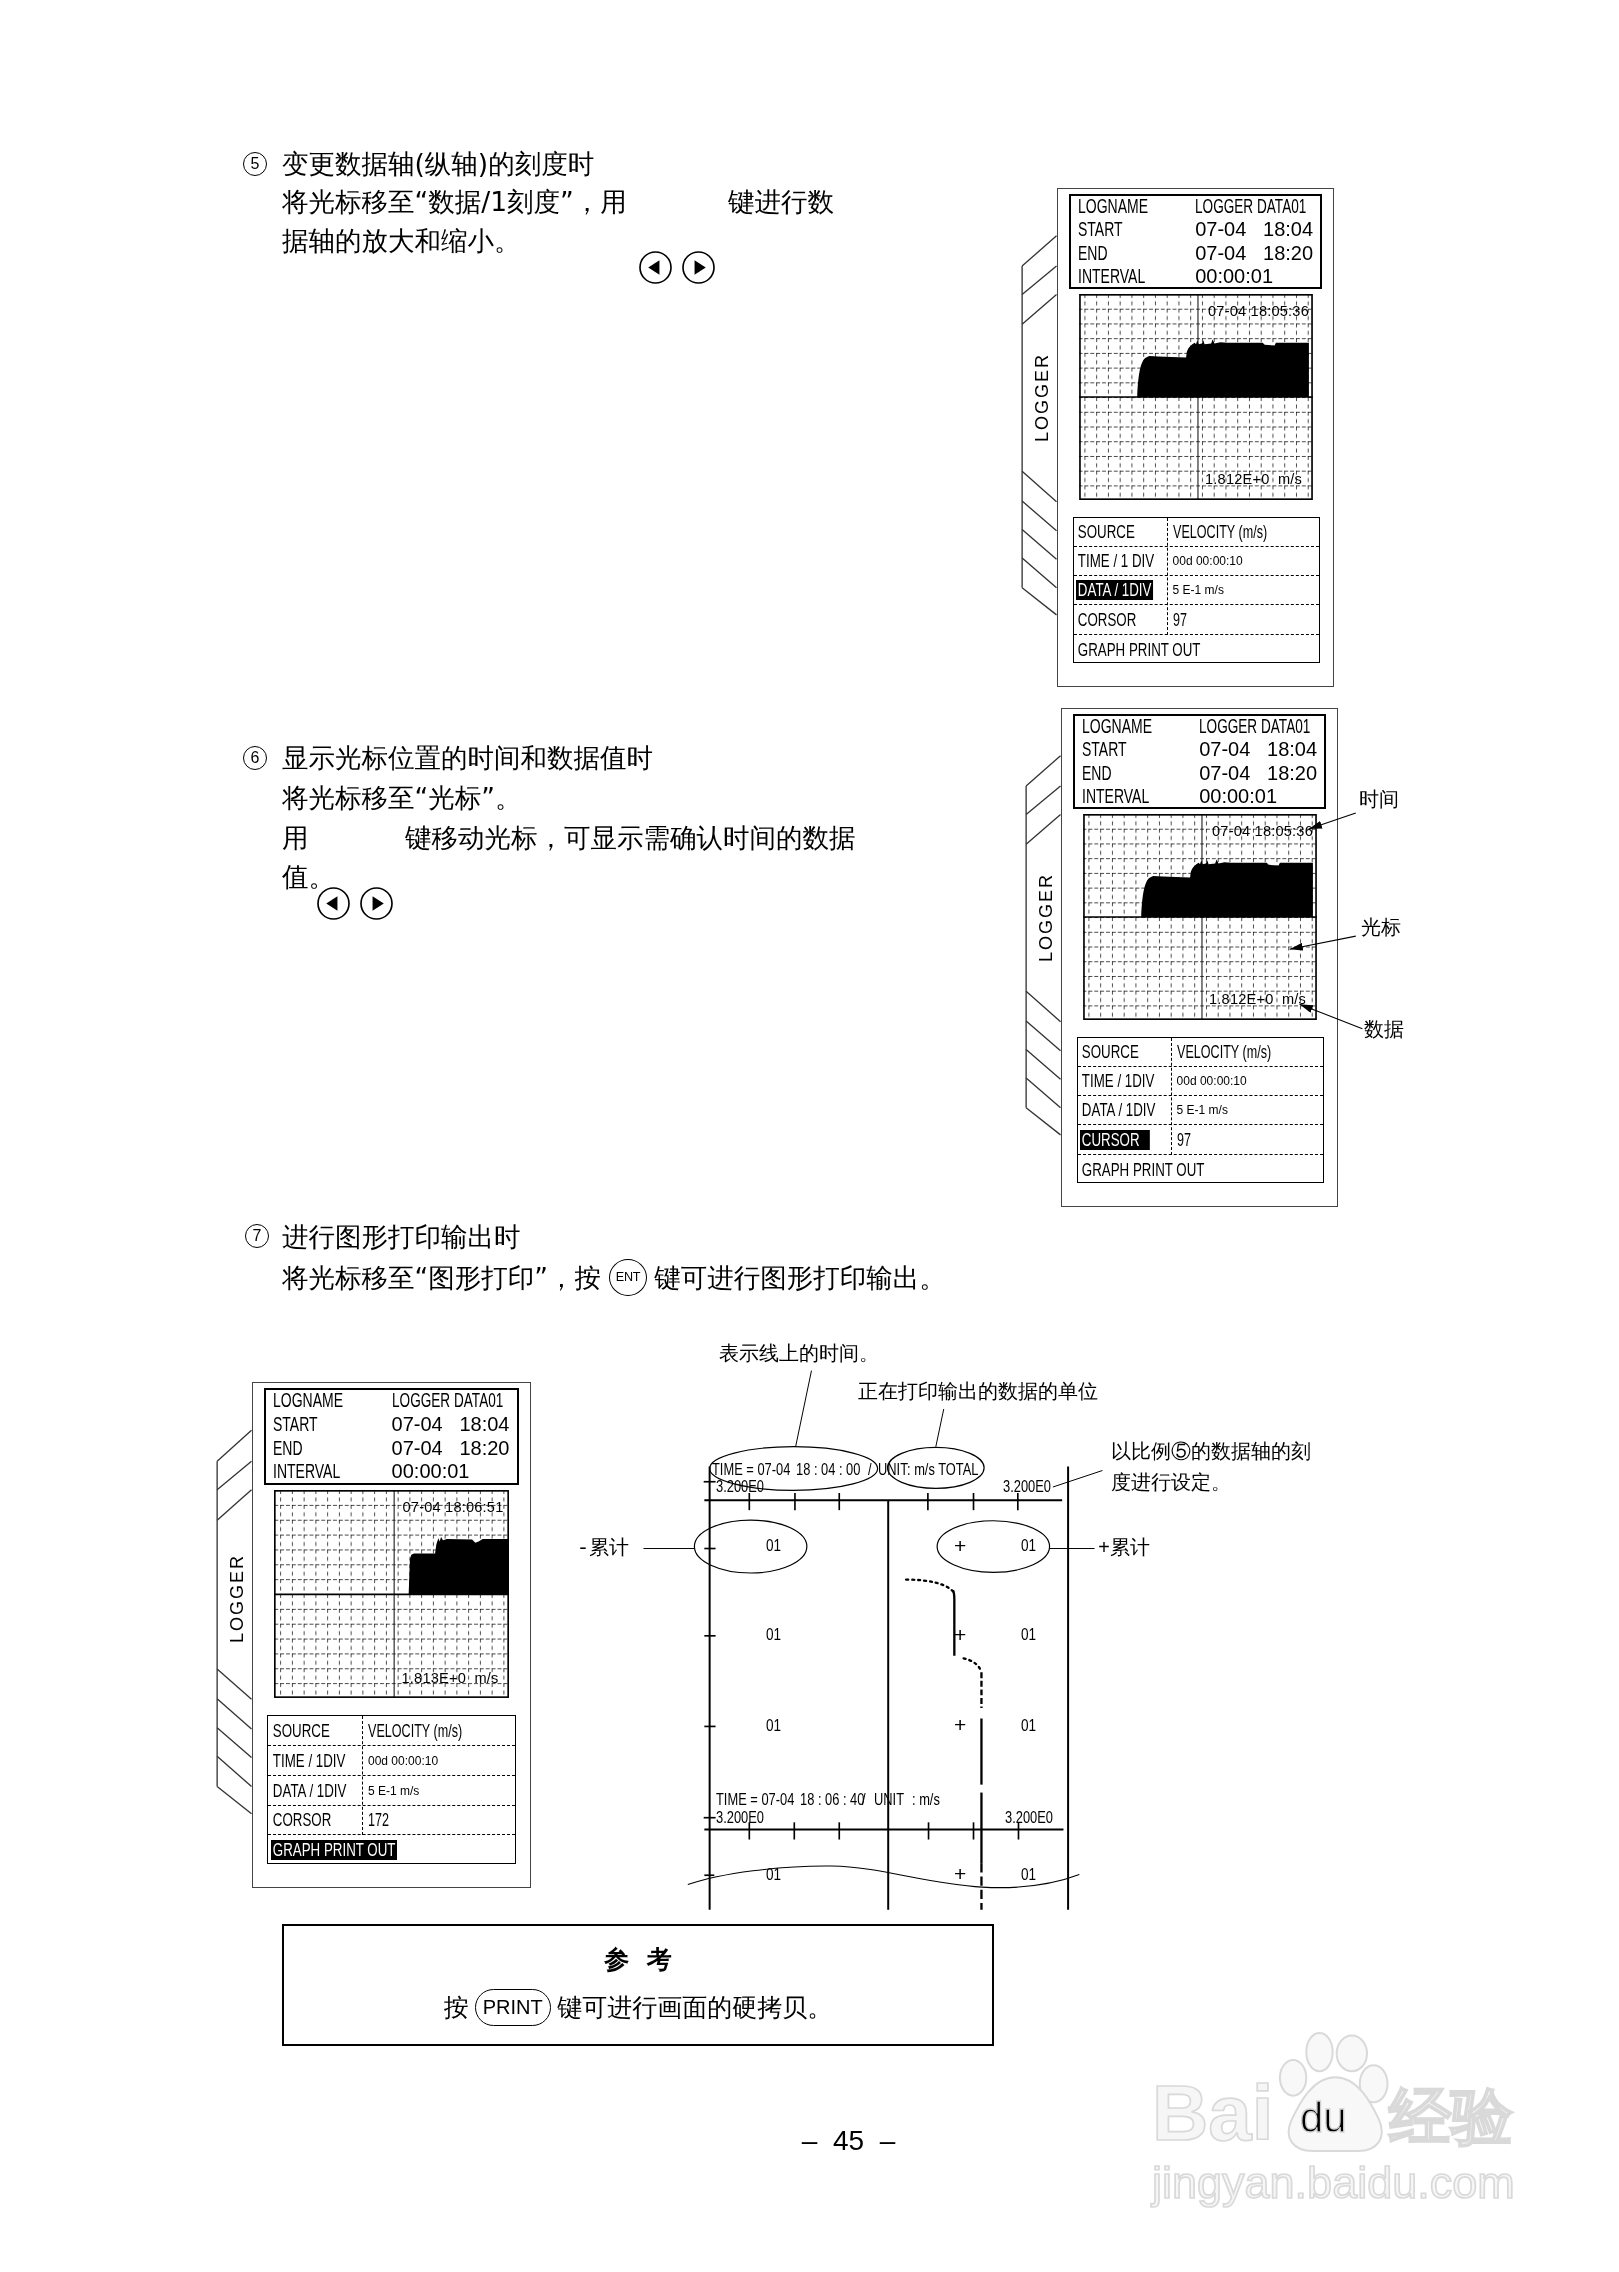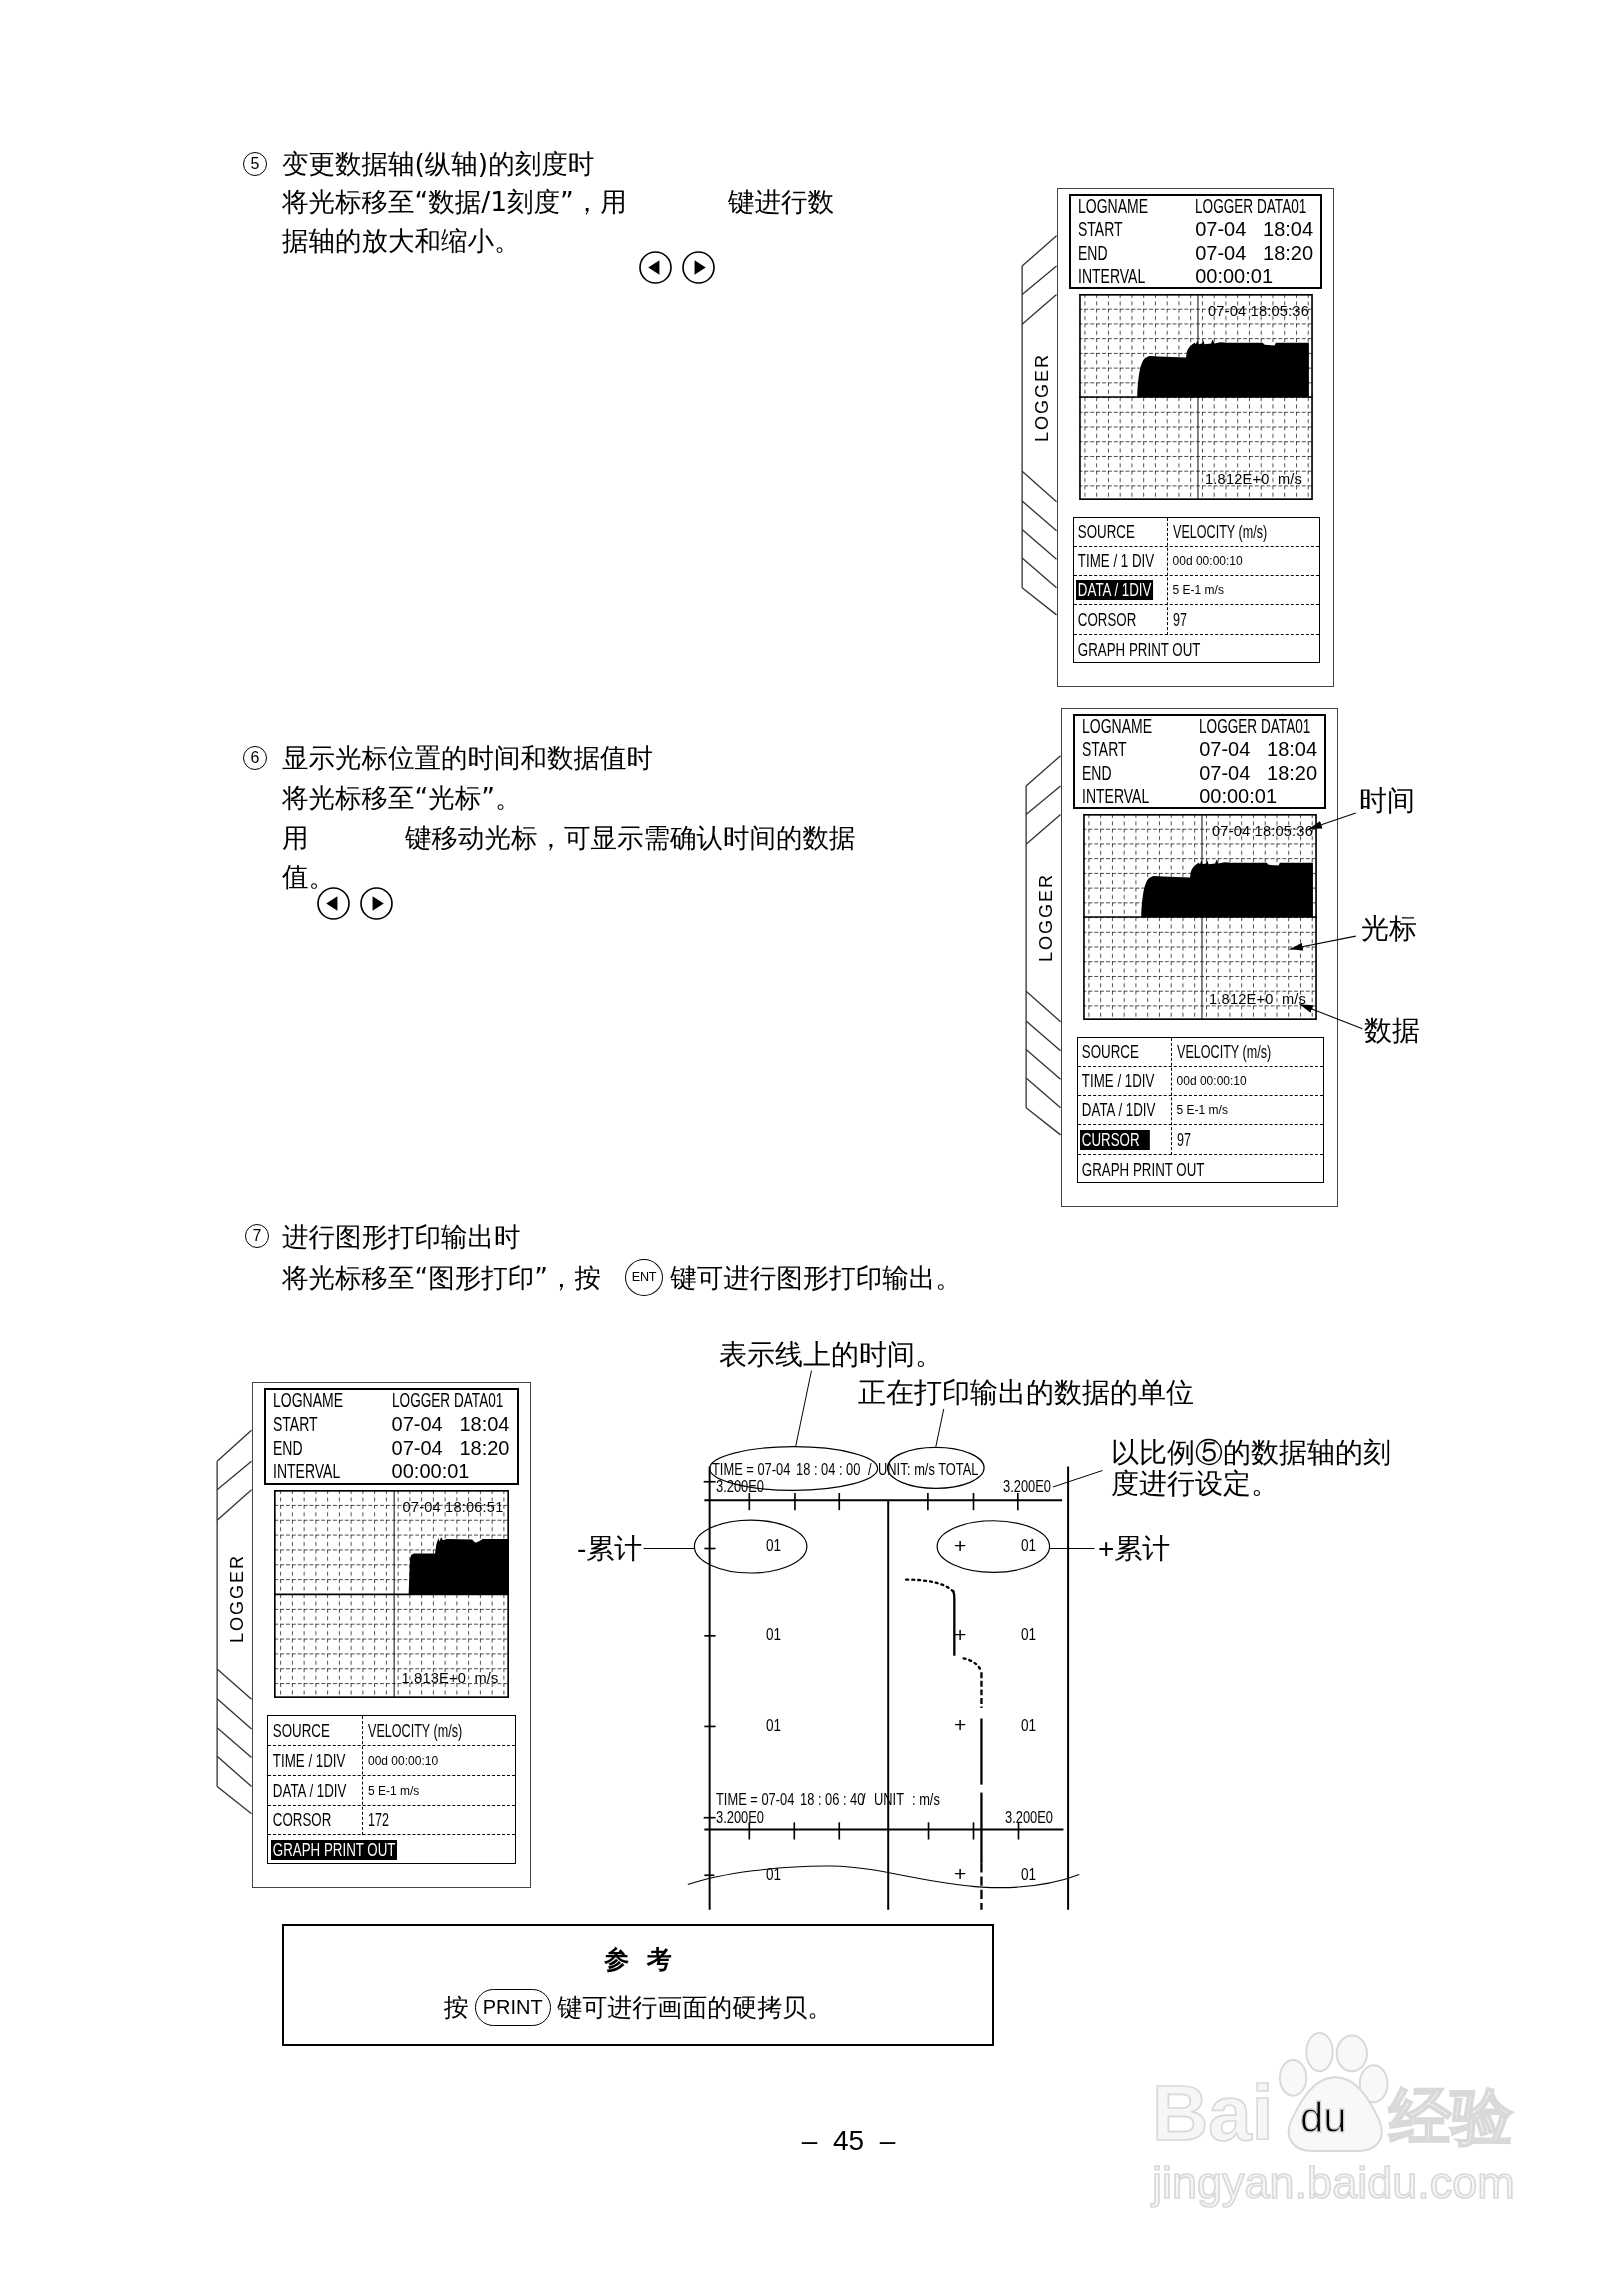--- a/index.html
+++ b/index.html
@@ -53,21 +53,21 @@
     transform: scaleX(0.72); transform-origin: left center;
   }
   .ml .sel { background: #000; color: #fff; }
   .mv { position: absolute; left: 99px; top: 0; height: 100%; display: flex; align-items: center; white-space: pre; }
   .mv .c { display: inline-block; font-size: 18.5px; transform: scaleX(0.68); transform-origin: left center; white-space: pre; }
   .mv .n { font-size: 12px; white-space: pre; }
   .mdiv { position: absolute; left: 93px; top: 0; height: 117px; border-left: 1px dashed #000; }
 
   
   .cjk36 {
-    position: absolute; font-family: Liberation Sans, sans-serif; font-size: 28px;
+    position: absolute; font-family: Liberation Mono, monospace; font-size: 20px;
     line-height: 29px; height: 29px; white-space: pre;
   }
   .pt {
     position: absolute; font-family: "Liberation Sans", sans-serif; font-size: 16.5px; line-height: 18.5px;
     height: 18.5px; white-space: pre; transform: scaleX(0.78); transform-origin: left center;
   }
   .pn {
     position: absolute; font-family: "Liberation Sans", sans-serif; font-size: 17px; line-height: 18.5px;
     height: 18.5px; white-space: pre; transform: scaleX(0.8); transform-origin: left center;
   }
@@ -148,21 +148,21 @@
 <div class="line" style="left:282px;top:860px">
   <span>值。</span>
 </div>
 
 <div class="circnum" style="left:245px;top:1224px">7</div>
 <div class="line" style="left:282px;top:1220px">
   <span>进行图形打印输出时</span>
 </div>
 <div class="line" style="left:282px;top:1259px;height:37px">
   <span>将光标移至“图形打印”，按</span>
-  <span class="entkey" style="margin-left:24px;margin-right:7.3px">ENT</span>
+  <span class="entkey" style="margin-left:8px;margin-right:7.3px">ENT</span>
   <span>键可进行图形打印输出。</span>
 </div>
 
 <div class="panel" style="left:1057px;top:188px">
   <svg class="tabs" width="40" height="503" viewBox="0 0 60 760">
     <g stroke="#333" stroke-width="2" fill="none">
       <line x1="58" y1="72" x2="6" y2="118"></line>
         <line x1="58" y1="118" x2="6" y2="161"></line>
         <line x1="58" y1="161" x2="6" y2="206"></line>
       <line x1="6" y1="118" x2="6" y2="604"></line>

